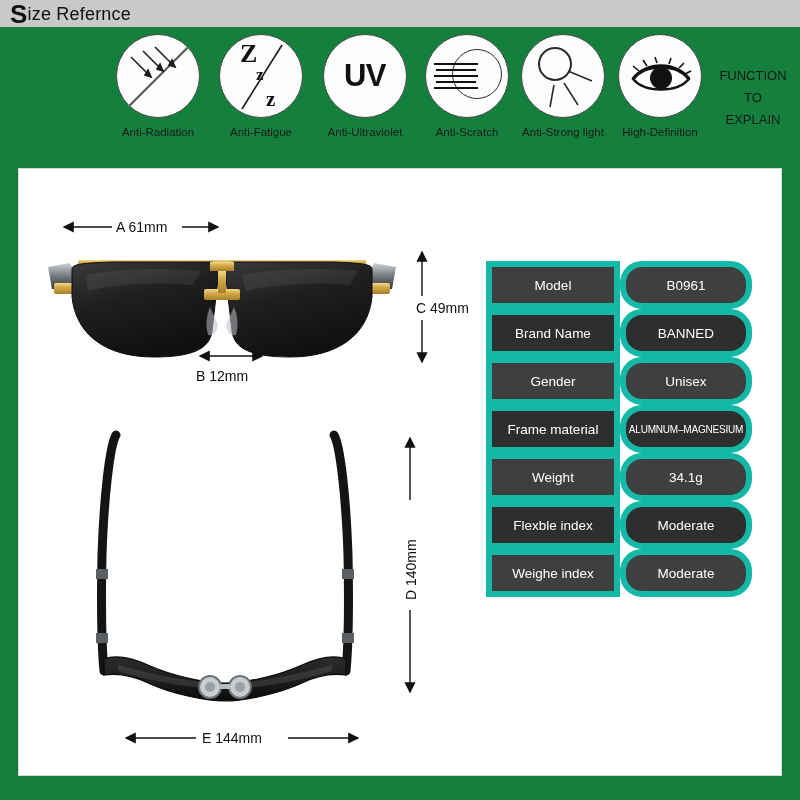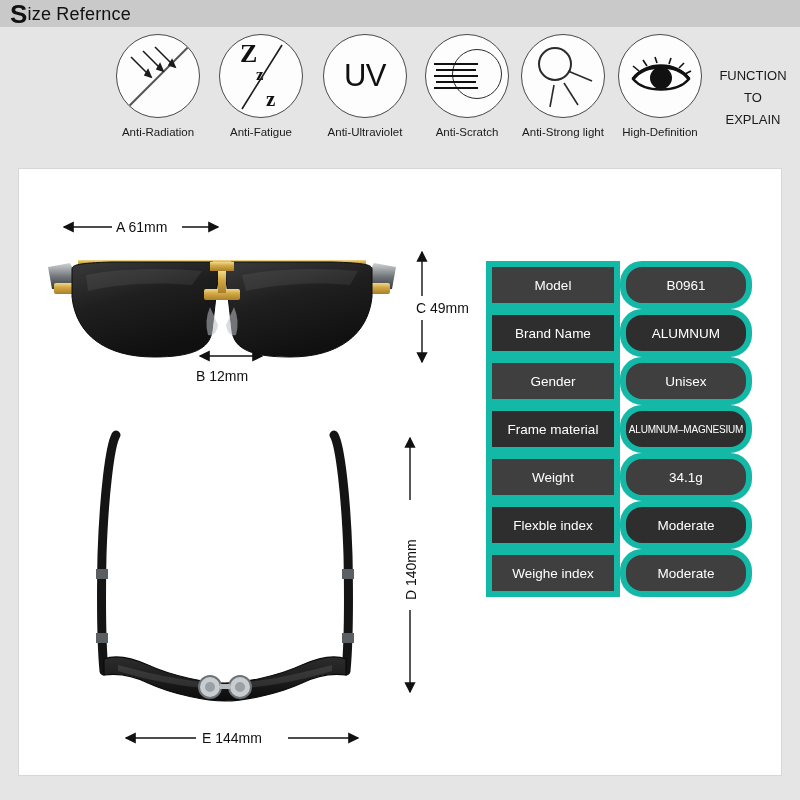--- a/index.html
+++ b/index.html
@@ -2,21 +2,21 @@
 <html><head>
 <meta charset="utf-8">
 <style>
   * { box-sizing: border-box; margin: 0; padding: 0; }
   html, body {
     width: 800px; height: 800px;
     background: #ffffff;
     font-family: "Liberation Sans", sans-serif;
     overflow: hidden;
   }
-  #root { position: relative; width: 800px; height: 800px; background: #e5e5e5; }
+  #root { position: relative; width: 800px; height: 800px; background: #15803d; }
 
   
   .header-band {
     position: absolute; left: 0; top: 0; width: 800px; height: 27px;
     background: #c9c9c9;
   }
   .header-title {
     position: absolute; left: 10px; top: 1px;
     font-size: 18px; color: #111; letter-spacing: .2px;
     white-space: nowrap;
@@ -54,21 +54,21 @@
 
   
   .diag {
     position: absolute; left: -10%; top: 50%; width: 120%; height: 2px;
     background: #555; transform: rotate(-45deg); transform-origin: center;
   }
 
   
   .uv-text {
     position: absolute; inset: 0; display: flex; align-items: center;
-    justify-content: center; font-size: 31px; font-weight: normal; color: #111;
+    justify-content: center; font-size: 31px; font-weight: bold; color: #111;
     letter-spacing: -.5px;
   }
 
   
   .zz { position: absolute; font-weight: bold; color: #111; font-family: "Liberation Serif", serif; }
 
   
   .inner-circle {
     position: absolute; left: 26px; top: 14px; width: 50px; height: 50px;
     border-radius: 50%; border: 1.5px solid #2b2b2b;
@@ -334,21 +334,21 @@
   <div class="dim" style="left:202px; top:730px;">E 144mm</div>
 
   <table class="spec-table">
     <tbody>
       <tr>
           <td class="k">Model</td>
                                 <td class="v">B0961</td>
         </tr>
       <tr>
           <td class="k">Brand Name</td>
-                                <td class="v">ALUMNUM</td>
+                                <td class="v">BANNED</td>
         </tr>
       <tr>
           <td class="k">Gender</td>
                                 <td class="v">Unisex</td>
         </tr>
       <tr>
           <td class="k">Frame material</td>
                                 <td class="v small">ALUMNUM–MAGNESIUM</td>
         </tr>
       <tr>

